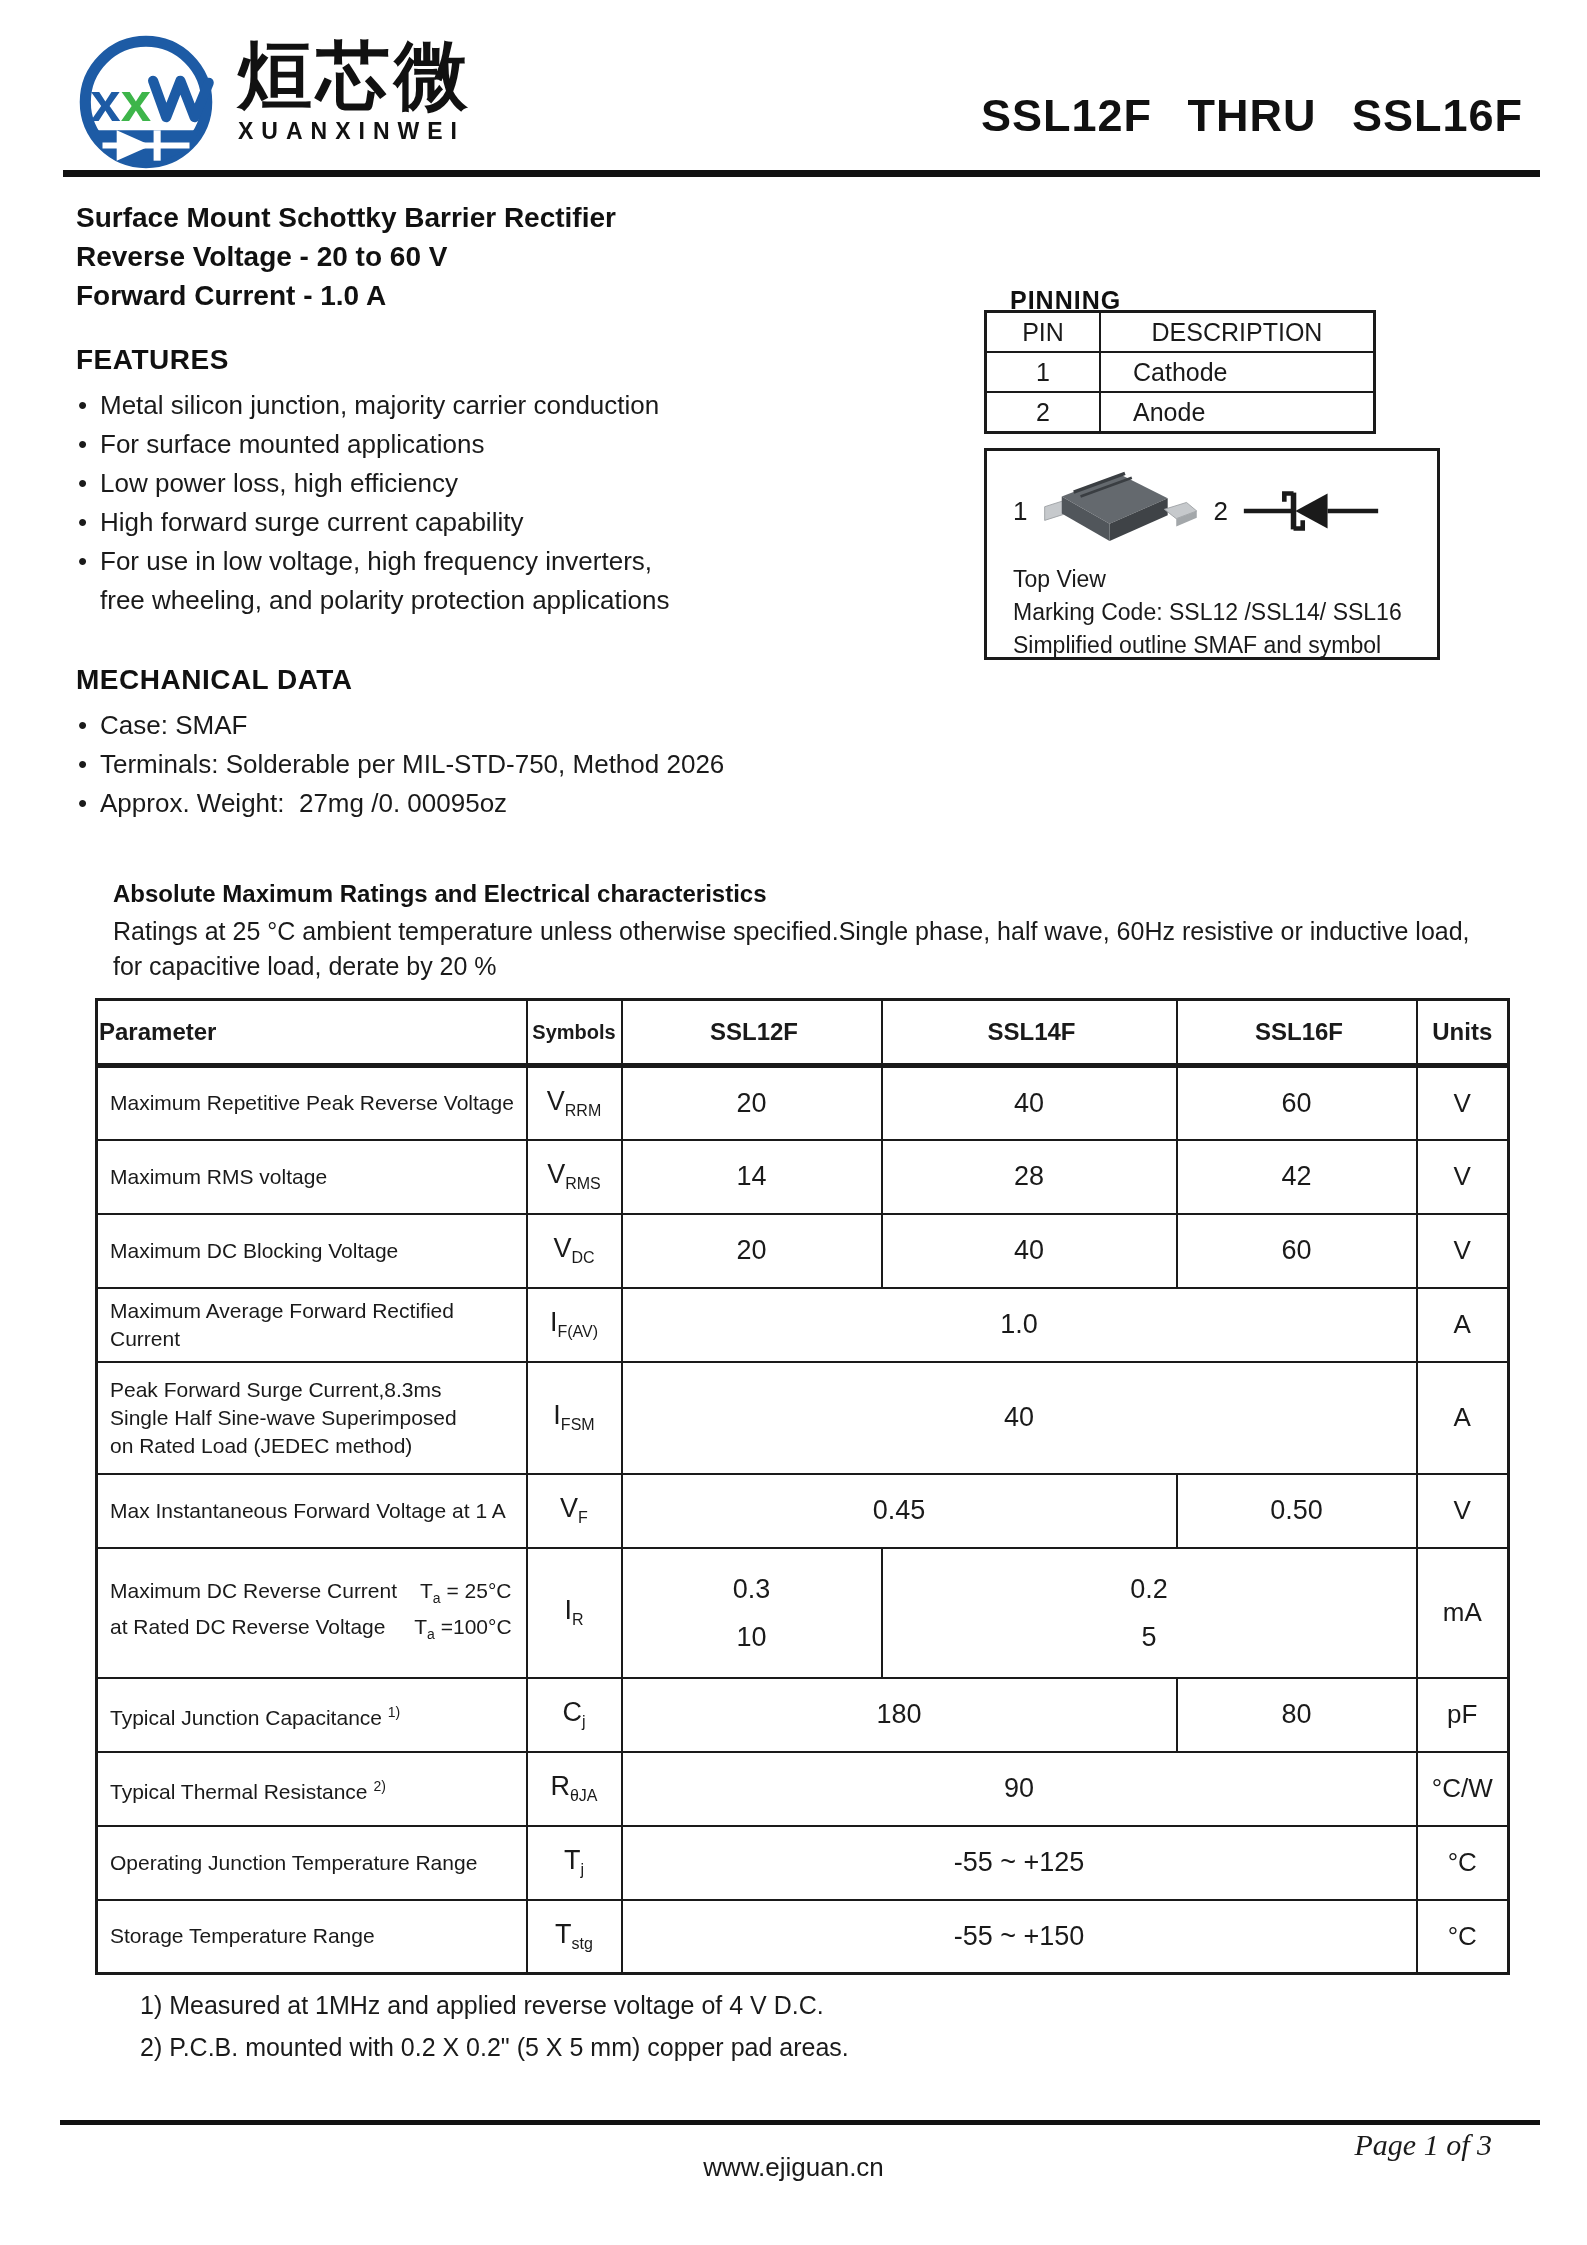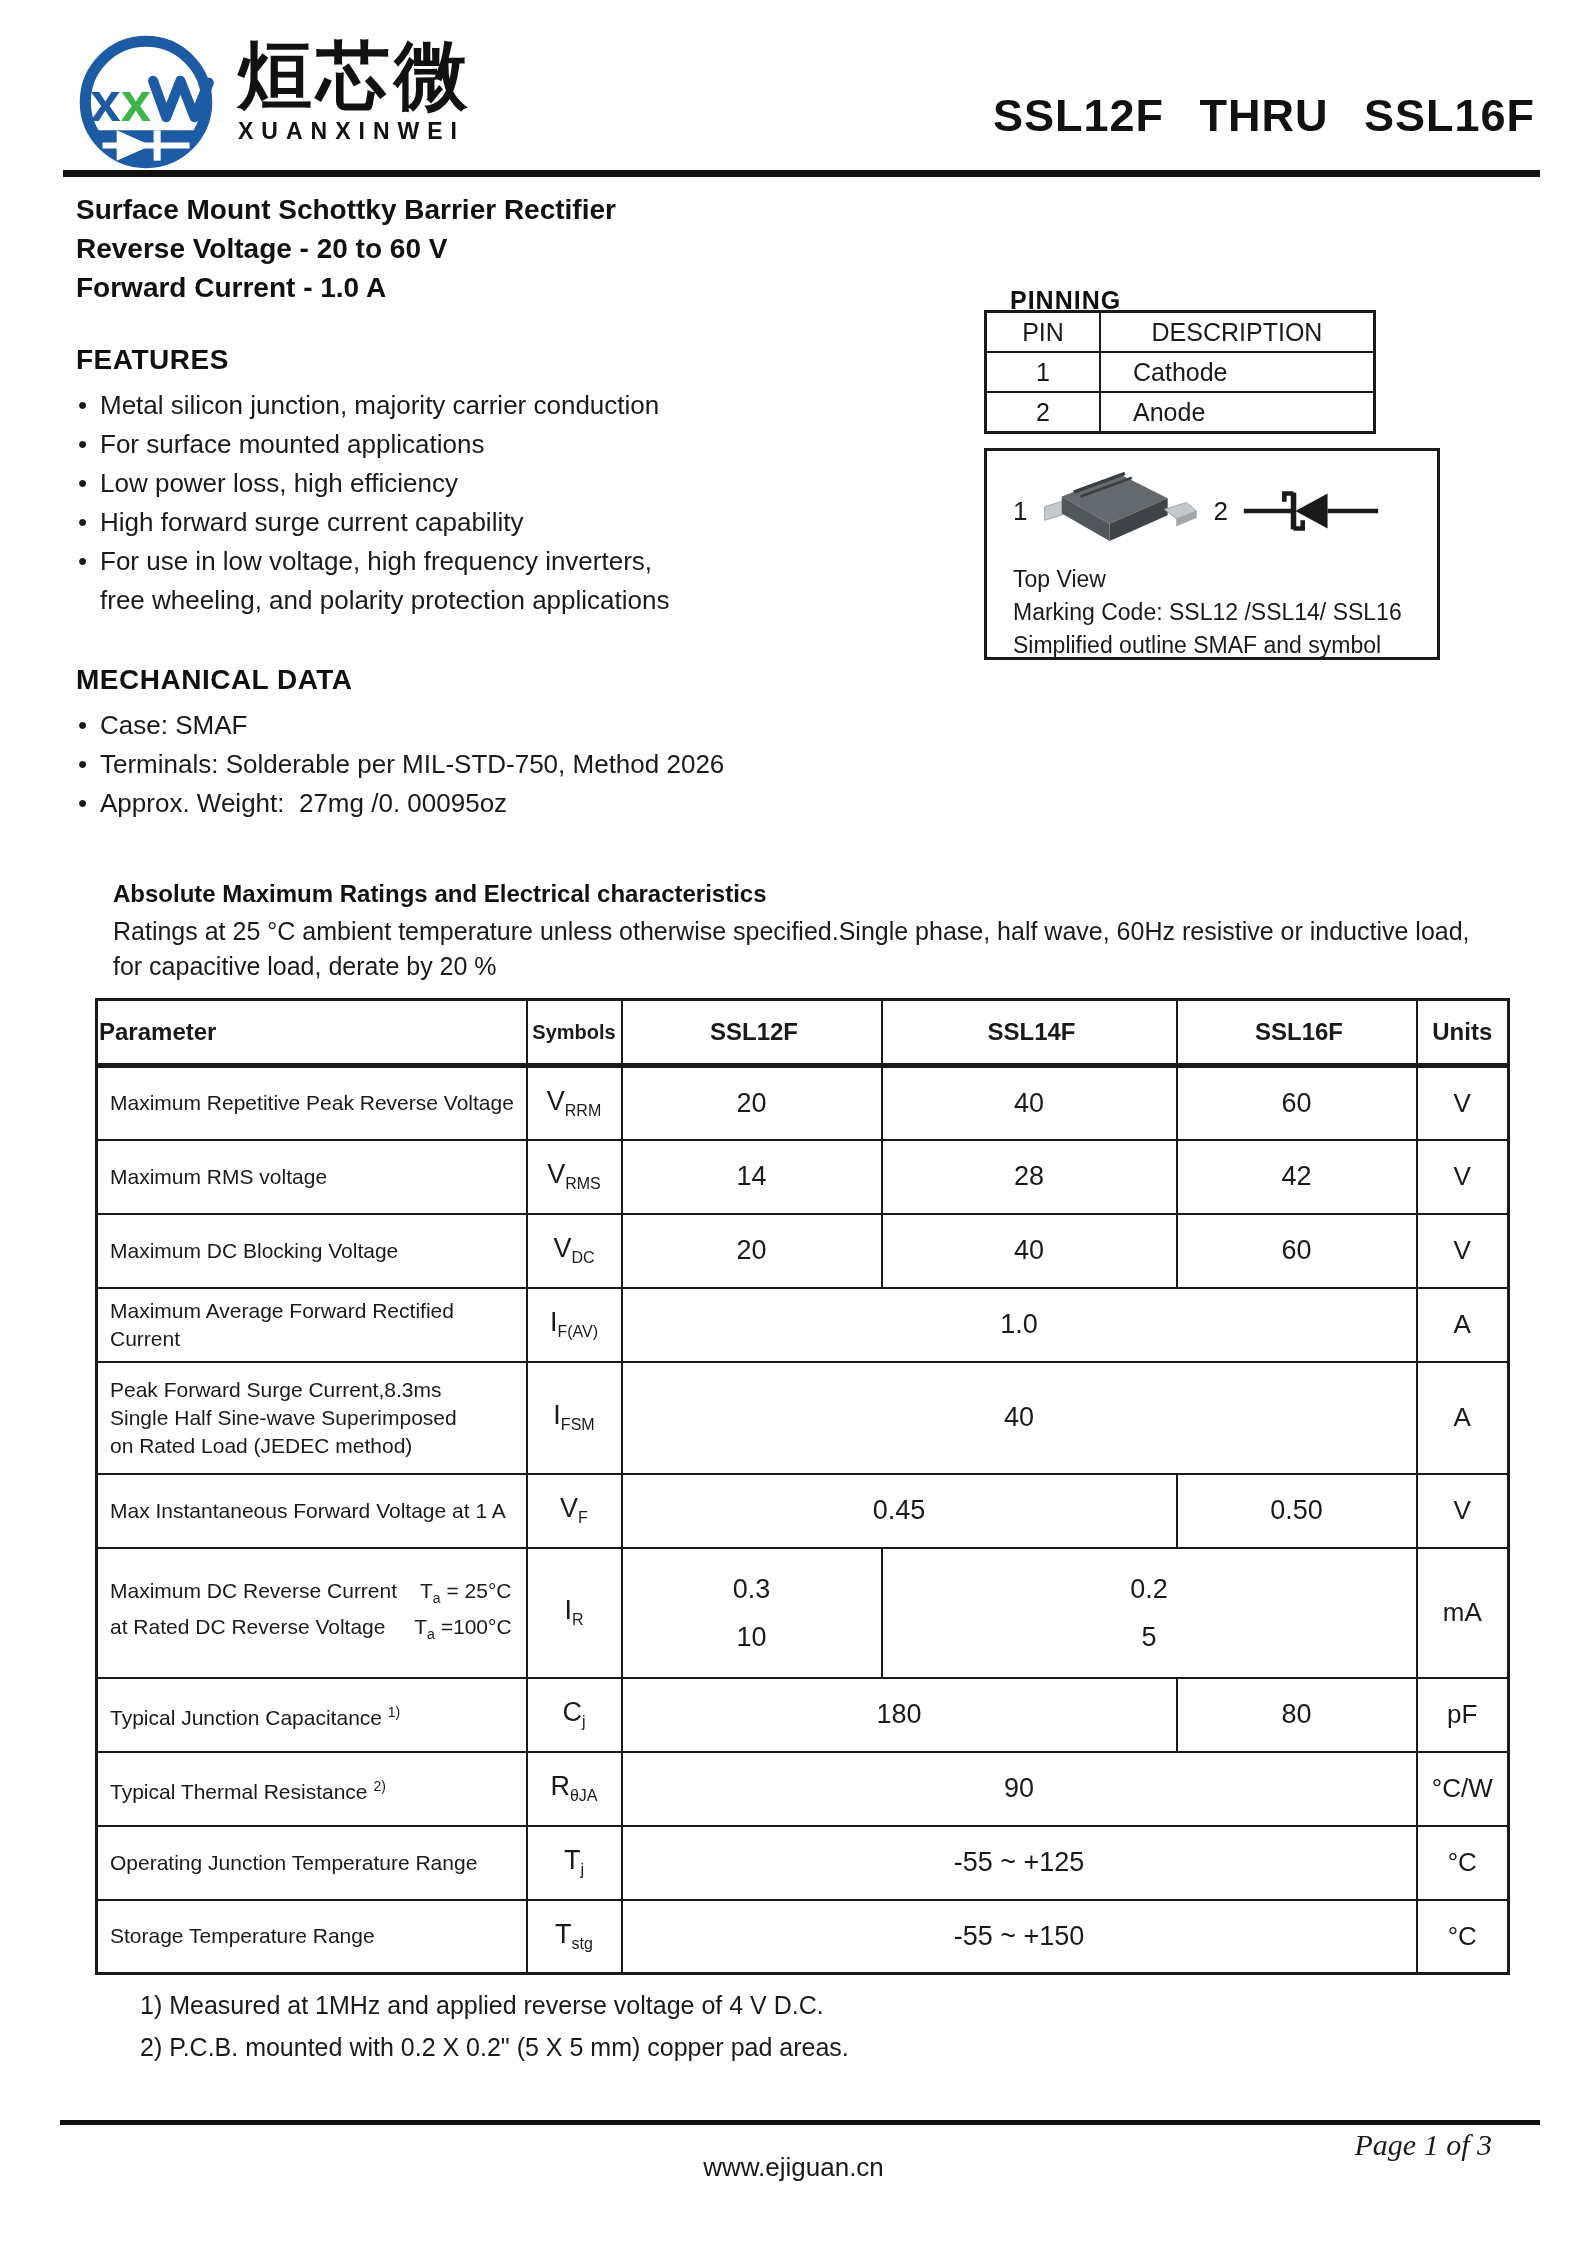--- a/index.html
+++ b/index.html
@@ -5,26 +5,26 @@
   html,body{margin:0;padding:0;background:#ffffff;}
   .page{position:relative;width:1587px;height:2245px;background:#ffffff;
         font-family:"Liberation Sans",sans-serif;color:#1a1a1a;overflow:hidden;}
 
   
   .logo{position:absolute;left:60px;top:26px;display:flex;align-items:flex-start;}
   .logo-mark{width:172px;height:152px;}
   .logo-names{margin-left:6px;padding-top:8px;}
   .logo-cn{font-size:74px;font-weight:bold;line-height:84px;letter-spacing:4px;color:#111;}
   .logo-en{font-size:23px;font-weight:bold;letter-spacing:8px;margin-top:0px;color:#111;}
-  .doc-title{position:absolute;right:52px;top:90px;font-size:45px;font-weight:bold;
+  .doc-title{position:absolute;right:64px;top:90px;font-size:45px;font-weight:bold;
              letter-spacing:1px;word-spacing:22px;color:#111;}
   .top-rule{position:absolute;left:63px;right:47px;top:170px;height:7px;background:#111;}
 
   
-  .summary{position:absolute;left:76px;top:190px;font-size:28px;font-weight:bold;line-height:39px;color:#111;}
+  .summary{position:absolute;left:76px;top:198px;font-size:28px;font-weight:bold;line-height:39px;color:#111;}
   .features{position:absolute;left:76px;top:344px;width:900px;}
   .mech{position:absolute;left:76px;top:664px;width:900px;}
   .sec-title{font-size:28px;font-weight:bold;letter-spacing:0.5px;color:#111;}
   .blist{margin:10px 0 0 0;padding:0;list-style:none;font-size:26px;line-height:39px;color:#1a1a1a;}
   .blist li{position:relative;padding-left:24px;white-space:pre-wrap;}
   .blist li.bullet::before{content:"\2022";position:absolute;left:2px;}
 
   
   .pinning-title{position:absolute;left:1010px;top:286px;font-size:25px;font-weight:bold;letter-spacing:1px;color:#111;}
   .pin-table{position:absolute;left:984px;top:310px;width:392px;border-collapse:collapse;

